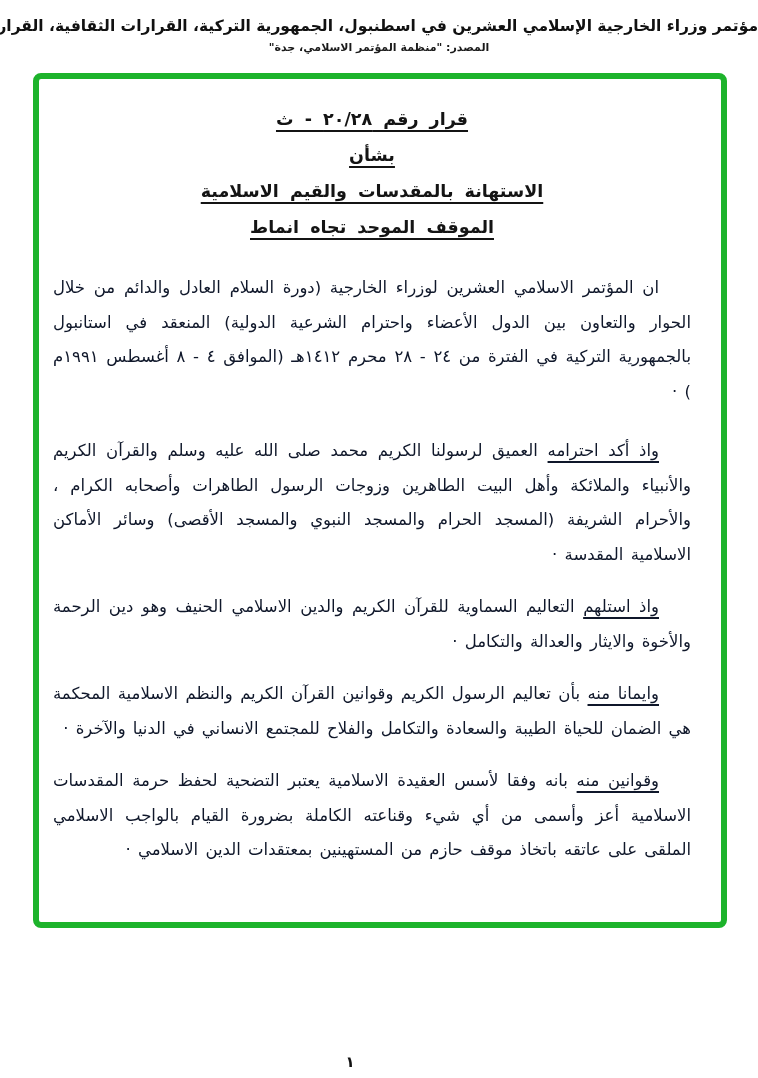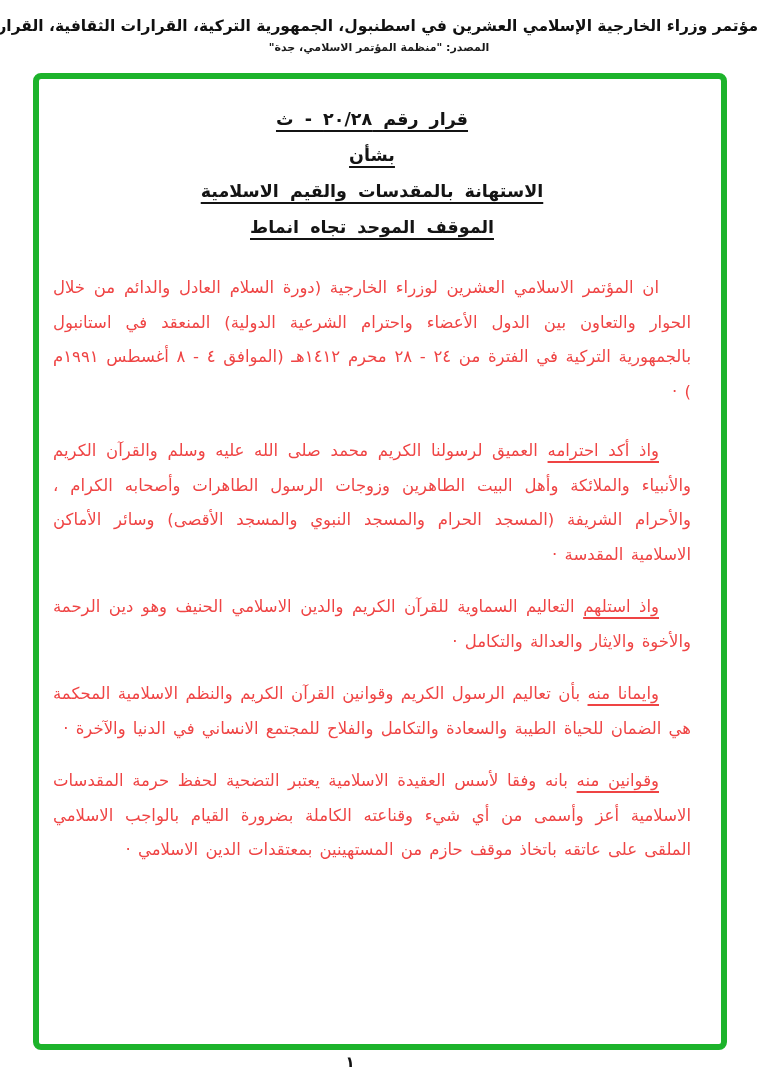--- a/index.html
+++ b/index.html
@@ -41,21 +41,21 @@
     line-height: 16px;
     margin-top: 2px;
     color: #1a1a1a;
   }
   
   .green-box {
     position: absolute;
     left: 33px;
     top: 73px;
     width: 694px;
-    height: 977px;
+    height: 855px;
     box-sizing: border-box;
     border: 6px solid #1db32b;
     border-radius: 8px;
     background: #ffffff;
     padding: 16px 30px 8px 14px;
     overflow: hidden;
   }
   
   .title-block {
     text-align: center;
@@ -72,21 +72,21 @@
     color: #141414;
   }
   
   .para {
     margin: 18px 0 0 0;
     font-size: 16.5px;
     line-height: 34.5px;
     text-align: justify;
     text-indent: 32px;
     word-spacing: 2px;
-    color: #ef4444;
+    color: #0f172a;
   }
   .para.first {
     margin-top: 26px;
   }
   .para.gap-lg {
     margin-top: 25px;
   }
   .lead {
     text-decoration: underline;
     text-underline-offset: 5px;

